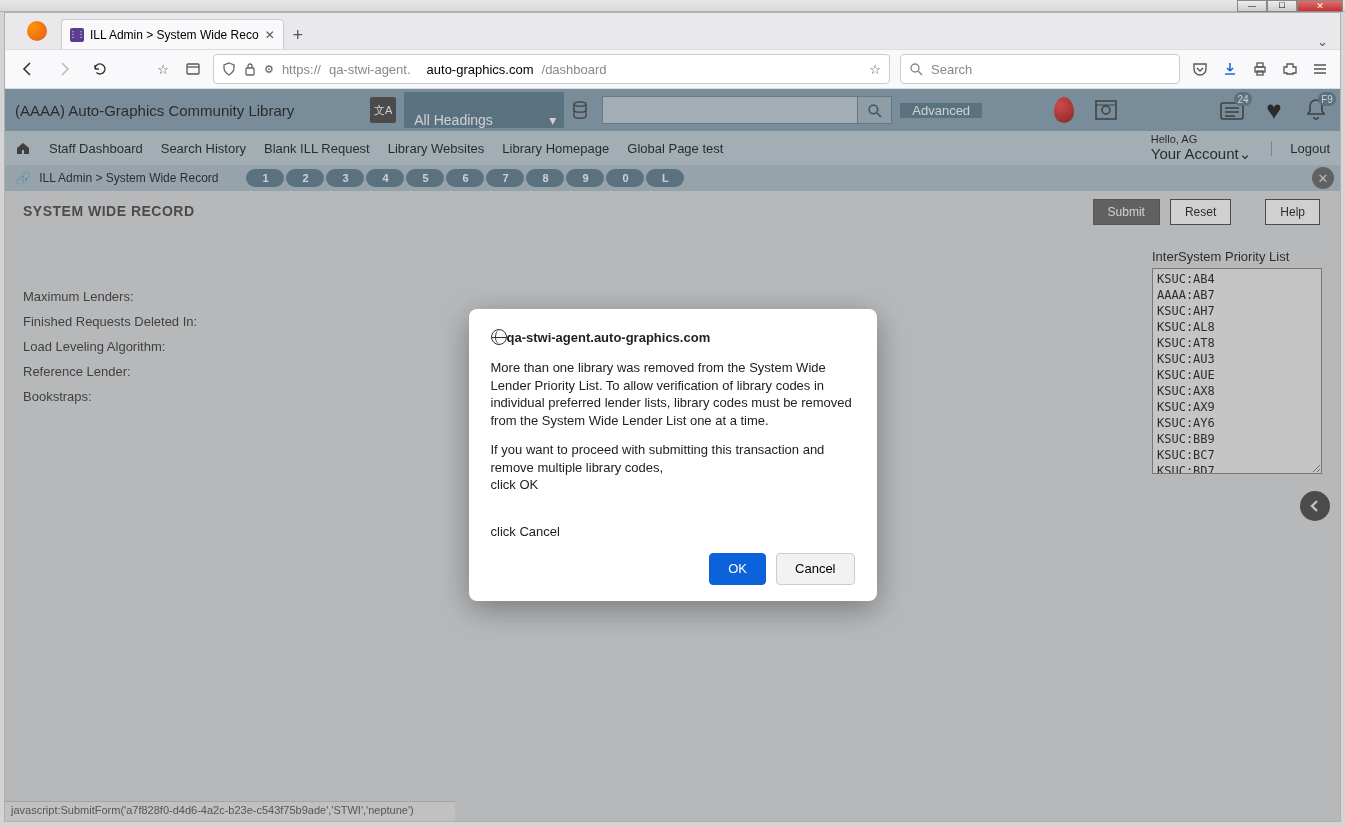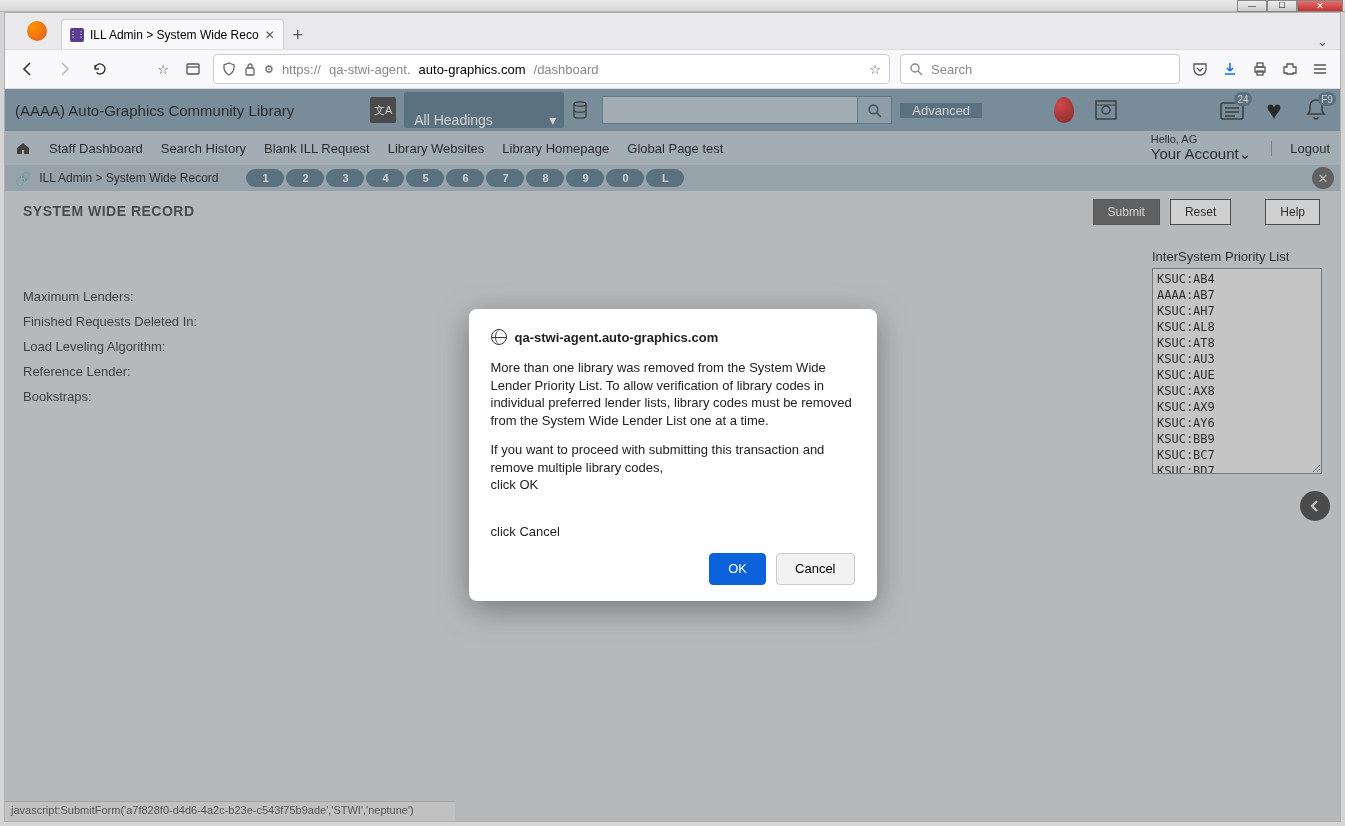--- a/index.html
+++ b/index.html
@@ -22,21 +22,21 @@
 .tab-favicon { width: 14px; height: 14px; background: #5b3d8f; border-radius: 2px; display:flex; align-items:center; justify-content:center; color:#fff; font-size:8px; }
 .tab-close { margin-left: auto; color: #555; cursor: pointer; }
 .newtab { width: 28px; height: 28px; display: flex; align-items: center; justify-content: center; color: #555; font-size: 18px; cursor:pointer; }
 
 
 .urlrow { height: 40px; background: #f9f9fb; border-top: 1px solid #ddd; border-bottom: 1px solid #ddd; display: flex; align-items: center; padding: 0 10px; gap: 10px; }
 .nav-btn { width: 26px; height: 26px; display:flex; align-items:center; justify-content:center; color:#555; cursor:pointer; border-radius:4px; }
 .nav-btn.disabled { color:#bbb; }
 .urlbox { flex: 1; height: 30px; background:#fff; border:1px solid #ccc; border-radius: 4px; display:flex; align-items:center; padding:0 8px; gap:8px; color:#555; font-size:13px; }
 .urlbox .proto { color:#888; }
-.urlbox .host { color:#000; }
+.urlbox .host { color:#000;margin-left:8px; }
 .searchbox { width: 280px; height: 30px; background:#fff; border:1px solid #ccc; border-radius:4px; display:flex; align-items:center; padding:0 8px; gap:8px; color:#888; }
 .toolbar-icon { width:20px; height:20px; display:flex; align-items:center; justify-content:center; color:#555; cursor:pointer; }
 
 
 .app { position: relative; flex: 1; overflow: hidden; }
 .dim-overlay { position:absolute; inset:0; background: rgba(120,120,120,0.35); pointer-events:none; z-index: 40; }
 
 
 .apphdr { height: 42px; background: #7897ab; display:flex; align-items:center; padding: 0 10px; gap: 8px; color:#000; }
 .library-name { font-size: 15px; }
@@ -87,21 +87,21 @@
 .listbox .opt { padding:1px 2px; white-space:nowrap; }
 
 .circle-back { position:absolute; right:10px; top: 300px; width:30px; height:30px; background:#333; color:#e8e8e8; border-radius:50%; display:flex; align-items:center; justify-content:center; font-size:16px; cursor:pointer; }
 
 
 .statusbar { position:absolute; left:0; bottom:0; height:20px; background:#e8e8e8; border-top:1px solid #bbb; font-size:11px; color:#444; padding:2px 6px; width: 450px; }
 
 
 .modal-backdrop { position:absolute; inset:0; z-index:50; display:flex; align-items:center; justify-content:center; }
 .modal { width: 408px; background:#fff; border-radius:8px; box-shadow:0 8px 32px rgba(0,0,0,0.35); padding: 20px 22px 16px; font-size:13px; color:#222; }
-.modal-origin { display:flex; align-items:center; gap:8px; font-weight:600; margin-bottom: 14px; }
+.modal-origin { display:flex; align-items:center; font-weight:600; margin-bottom: 14px; }
 .globe { width:16px; height:16px; border:1.5px solid #333; border-radius:50%; position:relative; }
 .globe::before { content:""; position:absolute; left:0; right:0; top:50%; border-top:1.5px solid #333; }
 .globe::after { content:""; position:absolute; top:0; bottom:0; left:50%; border-left:1.5px solid #333; border-radius:50%; width:8px; margin-left:-4px; }
 .modal p { margin-bottom: 12px; line-height:1.35; }
 .modal-actions { display:flex; gap:10px; justify-content:flex-end; margin-top: 8px; }
 .mbtn { height:32px; padding:0 18px; border-radius:4px; border:1px solid #ccc; background:#f2f2f2; cursor:pointer; font-size:13px; }
 .mbtn.primary { background:#0b62da; border-color:#0b62da; color:#fff; }
 
 svg { display:block; }
 </style>

